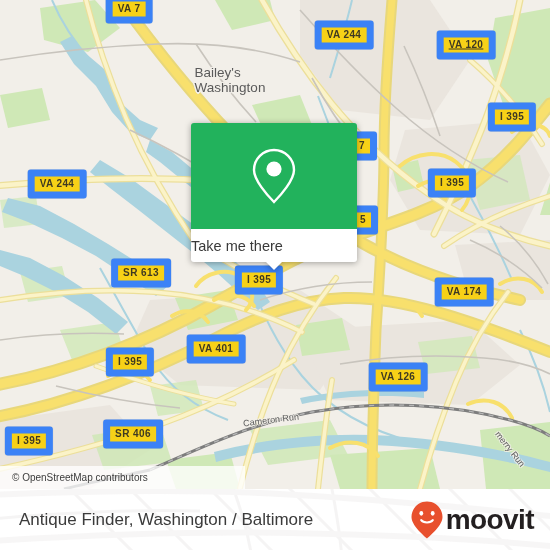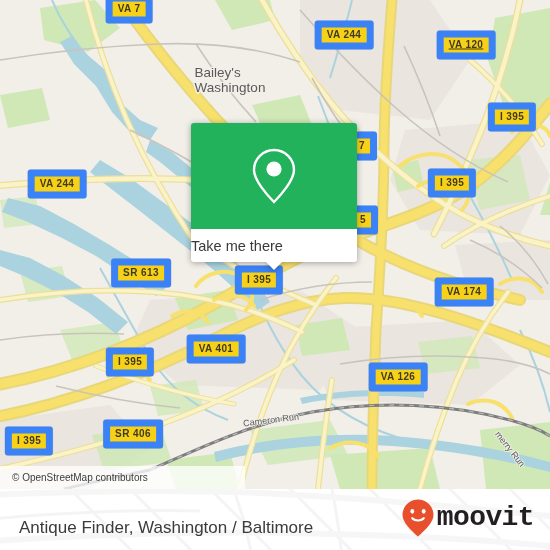--- a/index.html
+++ b/index.html
@@ -92,32 +92,32 @@
     display:flex; align-items:center;
     padding-left:12px;
     color:#3c3c3c; font-size:10px;
     white-space:nowrap;
   }
 
   
   .footer {
     position:absolute; left:0; top:489px; width:550px; height:61px;
     background:#ffffff; overflow:hidden;
-    display:flex; align-items:flex-end; justify-content:space-between;
-    padding:0 16px 12px 19px;
+    display:flex; align-items:center; justify-content:space-between;
+    padding:0 16px 0 19px;
   }
   .footer-watermark {
     position:absolute; left:0; top:0; width:550px; height:61px;
     opacity:.5; pointer-events:none;
   }
   .footer-title {
     position:relative;
     color:#3b3b3b; font-size:17px; line-height:20px; white-space:nowrap;
   }
-  .brand { position:relative; display:flex; align-items:center; gap:2px;font-family:Liberation Mono, monospace; }
+  .brand { position:relative; display:flex; align-items:center; gap:2px; }
   .brand-word { color:#231f20; font-size:28px; font-weight:bold; letter-spacing:-.6px; line-height:28px; }
 </style>
 </head>
 <body>
 
 <div id="app">
 
   <div class="map-area">
     <svg class="map-svg" viewBox="0 0 550 489">
       <defs>

